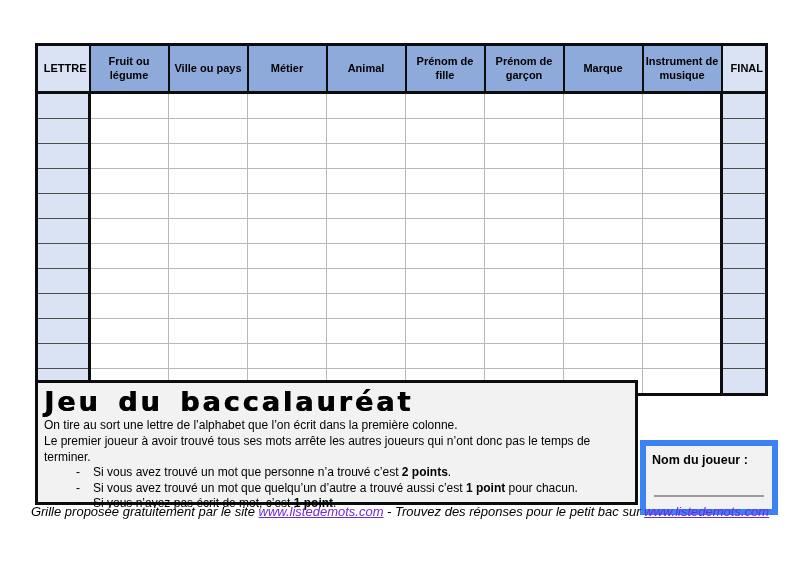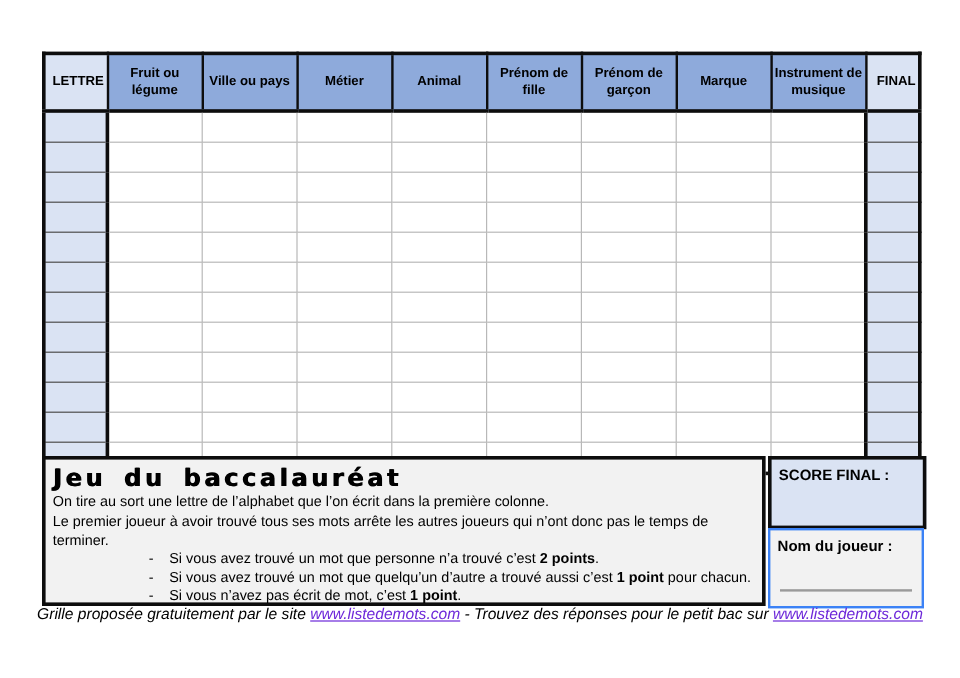--- a/index.html
+++ b/index.html
@@ -19,37 +19,37 @@
   table.bac th.light{background:#dae3f3;text-align:right;}
   table.bac td{height:24px;background:#ffffff;
       border:1px solid #b8b8b8;padding:0;}
   table.bac td.light{background:#dae3f3;border-top:1px solid #4d4d4d;border-bottom:1px solid #4d4d4d;}
   table.bac td.first{border-right:3px solid #0d0d0d;}
   table.bac td.last{border-left:3px solid #0d0d0d;}
 
   
   #instructions{position:absolute;left:35px;top:380px;width:597px;height:119px;
       background:#f2f2f2;border:3px solid #0d0d0d;padding:0;}
-  #instructions h1{margin:3px 0 1px 6px;font-size:20px;font-weight:bold;
+  #instructions h1{margin:3px 0 1px 6px;font-size:27px;font-weight:bold;
       letter-spacing:3px;word-spacing:5px;text-shadow:0.7px 0 currentColor;
       font-family:"DejaVu Sans",sans-serif;}
   #instructions p{margin:0 0 0 6px;font-size:12px;line-height:1.32;}
   #points-title{margin:6px 0 1px 6px;font-size:11.5px;font-weight:bold;
       letter-spacing:1.5px;text-shadow:0.5px 0 currentColor;}
   ul.points{list-style:none;margin:0;padding:0 0 0 38px;}
-  ul.points li{font-size:12px;line-height:1.28;margin-left:48px;}
+  ul.points li{font-size:12px;line-height:1.28;}
   ul.points li .dash{display:inline-block;width:17px;}
   ul.points li b{font-weight:bold;}
 
   
   #score-final-box{position:absolute;left:640px;top:380px;width:120px;height:51px;
       background:#dae3f3;border:3px solid #0d0d0d;padding:4px 0 0 6px;}
   #score-final-box .lbl{font-size:12.5px;font-weight:bold;}
   #player-box{position:absolute;left:640px;top:440px;width:120px;height:59px;
-      background:#f2f2f2;border:2px solid #3b82f6;padding:4px 0 0 6px;}
+      background:#f2f2f2;border:6px solid #3b82f6;padding:4px 0 0 6px;}
   #player-box .lbl{font-size:12.5px;font-weight:bold;}
   #player-line{position:absolute;left:8px;right:8px;bottom:12px;border-top:2px solid #9a9a9a;}
 
   
   #footer{position:absolute;left:0;top:504px;width:800px;text-align:center;
       font-size:13px;font-style:italic;color:#000;}
   #footer a{color:#6d28d9;text-decoration:underline;font-style:italic;}
 </style>
 </head>
 <body>
@@ -237,23 +237,20 @@
     <h1>Jeu du baccalauréat</h1>
     <p>On tire au sort une lettre de l’alphabet que l’on écrit dans la première colonne.</p>
     <p>Le premier joueur à avoir trouvé tous ses mots arrête les autres joueurs qui n’ont donc pas le temps de terminer.</p>
     <ul class="points">
       <li><span class="dash">-</span><span>Si vous avez trouvé un mot que personne n’a trouvé c’est </span><b>2 points</b><span>.</span></li>
       <li><span class="dash">-</span><span>Si vous avez trouvé un mot que quelqu’un d’autre a trouvé aussi c’est </span><b>1 point</b><span> pour chacun.</span></li>
       <li><span class="dash">-</span><span>Si vous n’avez pas écrit de mot, c’est </span><b>1 point</b><span>.</span></li>
     </ul>
   </div>
 
-  <div id="score-final-box">
-    <span class="lbl">SCORE FINAL :</span>
-  </div>
 
   <div id="player-box">
     <span class="lbl">Nom du joueur :</span>
     <div id="player-line"></div>
   </div>
 
   <div id="footer">
     <span>Grille proposée gratuitement par le site </span><a href="#">www.listedemots.com</a><span> - Trouvez des réponses pour le petit bac sur </span><a href="#">www.listedemots.com</a>
   </div>
 

